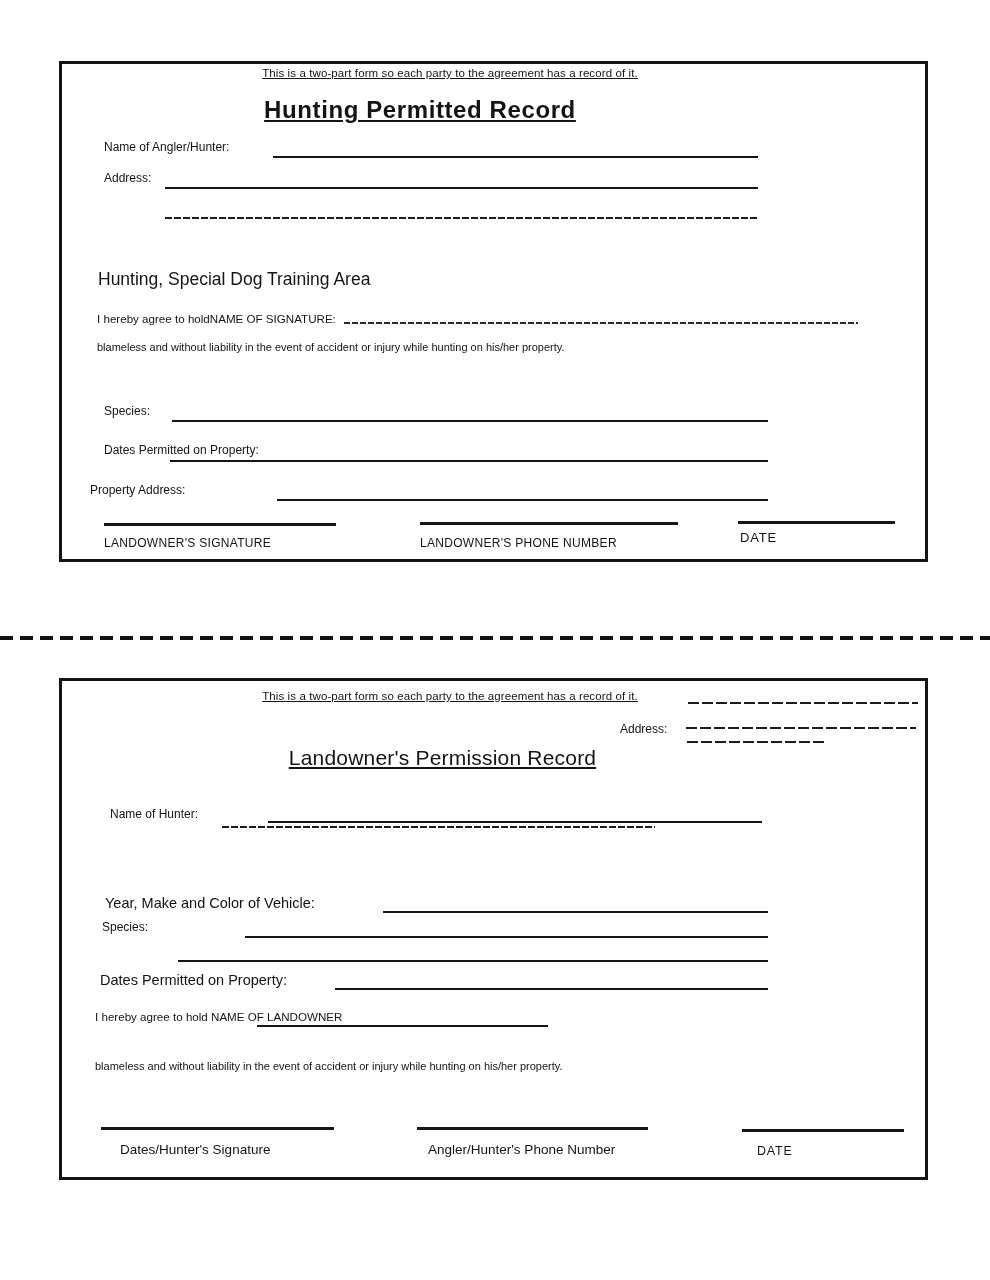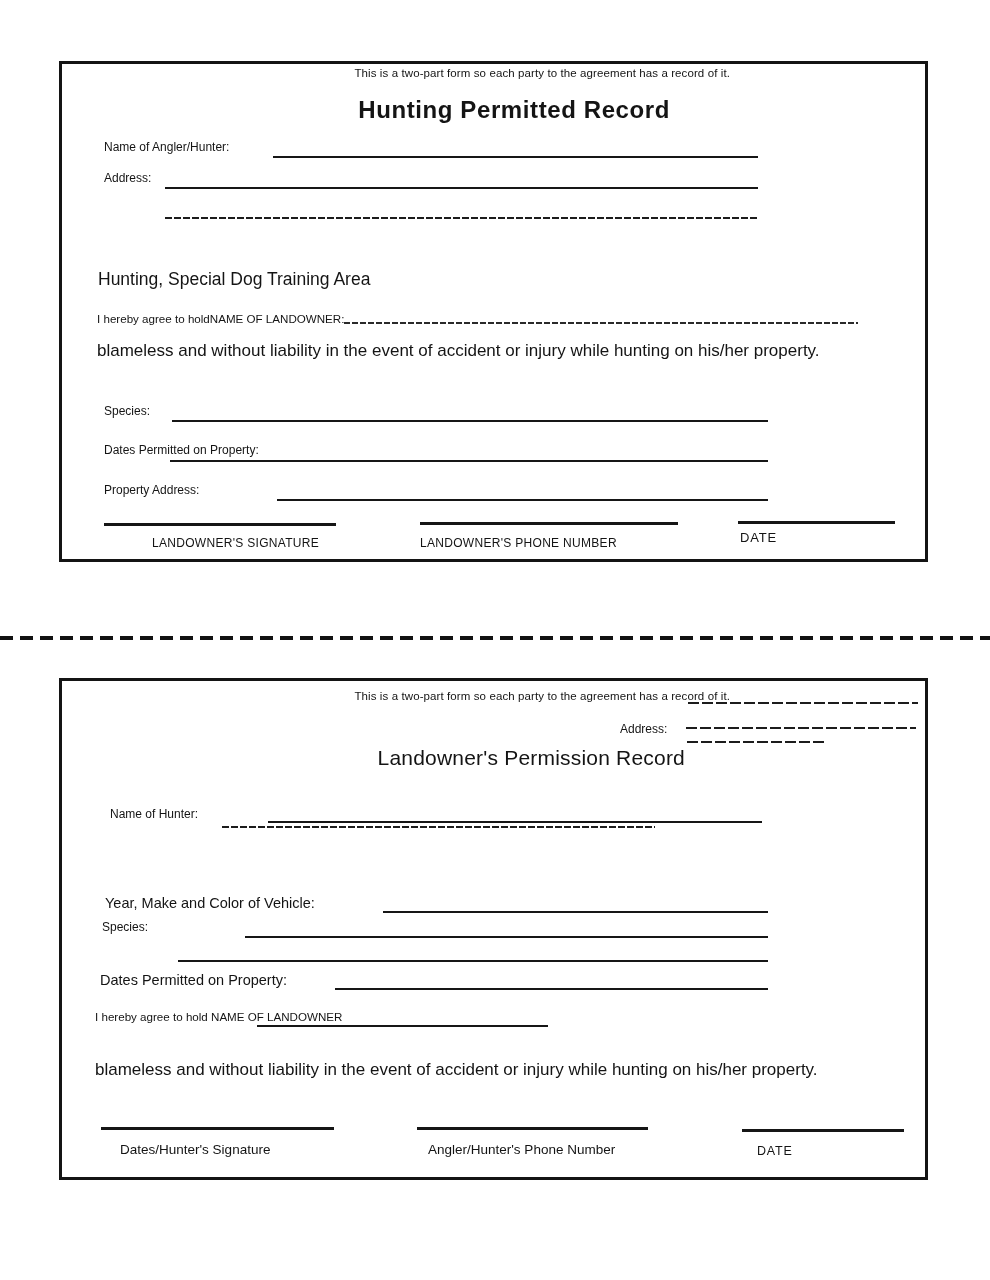--- a/index.html
+++ b/index.html
@@ -11,21 +11,21 @@
     color:#141414;
     overflow:hidden;
   }
   .abs{position:absolute;white-space:nowrap;}
   .box{
     position:absolute;
     border:3px solid #141414;
     box-sizing:border-box;
     background:#ffffff;
   }
-  .center{text-align:right;}
+  .center{text-align:center;text-decoration:underline;}
   .line{position:absolute;height:2px;background:#161616;}
   .sigline{position:absolute;height:3px;background:#161616;}
   .dash{
     position:absolute;height:2px;
     background-image:repeating-linear-gradient(to right,#1c1c1c 0 11px,transparent 11px 14px);
   }
   .dash-dense{
     position:absolute;height:2px;
     background-image:repeating-linear-gradient(to right,#1c1c1c 0 7px,transparent 7px 9px);
   }
@@ -35,21 +35,21 @@
   }
   .separator{
     position:absolute;height:4px;
     background-image:repeating-linear-gradient(to right,#111 0 13px,transparent 13px 20px);
   }
   .note{font-size:11.5px;letter-spacing:0.1px;}
   .title-bold{font-size:24px;font-weight:700;letter-spacing:0.6px;}
   .title-reg{font-size:21px;font-weight:400;letter-spacing:0.2px;}
   .lbl{font-size:12px;}
   .lbl-sm{font-size:14.5px;}
-  .fine{font-size:17px;}
+  .fine{font-size:11px;}
   .fine2{font-size:11.6px;}
   .caps-lbl{font-size:12px;letter-spacing:0.3px;}
   .sig-lbl{font-size:13.5px;}
   .date-lbl{font-size:13px;letter-spacing:0.8px;}
 </style>
 </head>
 <body>
 
 <div class="page">
 
@@ -61,39 +61,39 @@
 
   <div class="abs lbl" style="left:104px;top:140px;">Name of Angler/Hunter:</div>
   <div class="line" style="left:273px;top:156px;width:485px;"></div>
 
   <div class="abs lbl" style="left:104px;top:171px;">Address:</div>
   <div class="line" style="left:165px;top:187px;width:593px;"></div>
   <div class="dash-dense" style="left:165px;top:217px;width:593px;"></div>
 
   <div class="abs" style="left:98px;top:269px;font-size:17.5px;">Hunting, Special Dog Training Area</div>
 
-  <div class="abs fine2" style="left:97px;top:312px;">I hereby agree to holdNAME OF LANDOWNER:</div>
+  <div class="abs fine2" style="left:97px;top:312px;">I hereby agree to holdNAME OF SIGNATURE:</div>
   <div class="underscore" style="left:344px;top:322px;width:514px;"></div>
 
   <div class="abs fine" style="left:97px;top:341px;">blameless and without liability in the event of accident or injury while hunting on his/her property.</div>
 
   <div class="abs lbl" style="left:104px;top:404px;">Species:</div>
   <div class="line" style="left:172px;top:420px;width:596px;"></div>
 
   <div class="abs lbl" style="left:104px;top:443px;">Dates Permitted on Property:</div>
   <div class="line" style="left:170px;top:460px;width:598px;"></div>
 
-  <div class="abs lbl" style="left:104px;top:483px;">Property Address:</div>
+  <div class="abs lbl" style="left:90px;top:483px;">Property Address:</div>
   <div class="line" style="left:277px;top:499px;width:491px;"></div>
 
   <div class="sigline" style="left:104px;top:523px;width:232px;"></div>
   <div class="sigline" style="left:420px;top:522px;width:258px;"></div>
   <div class="sigline" style="left:738px;top:521px;width:157px;"></div>
 
-  <div class="abs caps-lbl" style="left:104px;top:536px;margin-left:48px;">LANDOWNER'S SIGNATURE</div>
+  <div class="abs caps-lbl" style="left:104px;top:536px;">LANDOWNER'S SIGNATURE</div>
   <div class="abs caps-lbl" style="left:420px;top:536px;text-align:right;">LANDOWNER'S PHONE NUMBER</div>
   <div class="abs date-lbl" style="left:740px;top:530px;">DATE</div>
 
   <div class="separator" style="left:0;top:636px;width:990px;"></div>
 
   <div class="box" style="left:59px;top:678px;width:869px;height:502px;"></div>
 
   <div class="abs note center" style="left:170px;top:690px;width:560px;">This is a two-part form so each party to the agreement has a record of it.</div>
 
   <div class="dash" style="left:688px;top:702px;width:230px;"></div>

